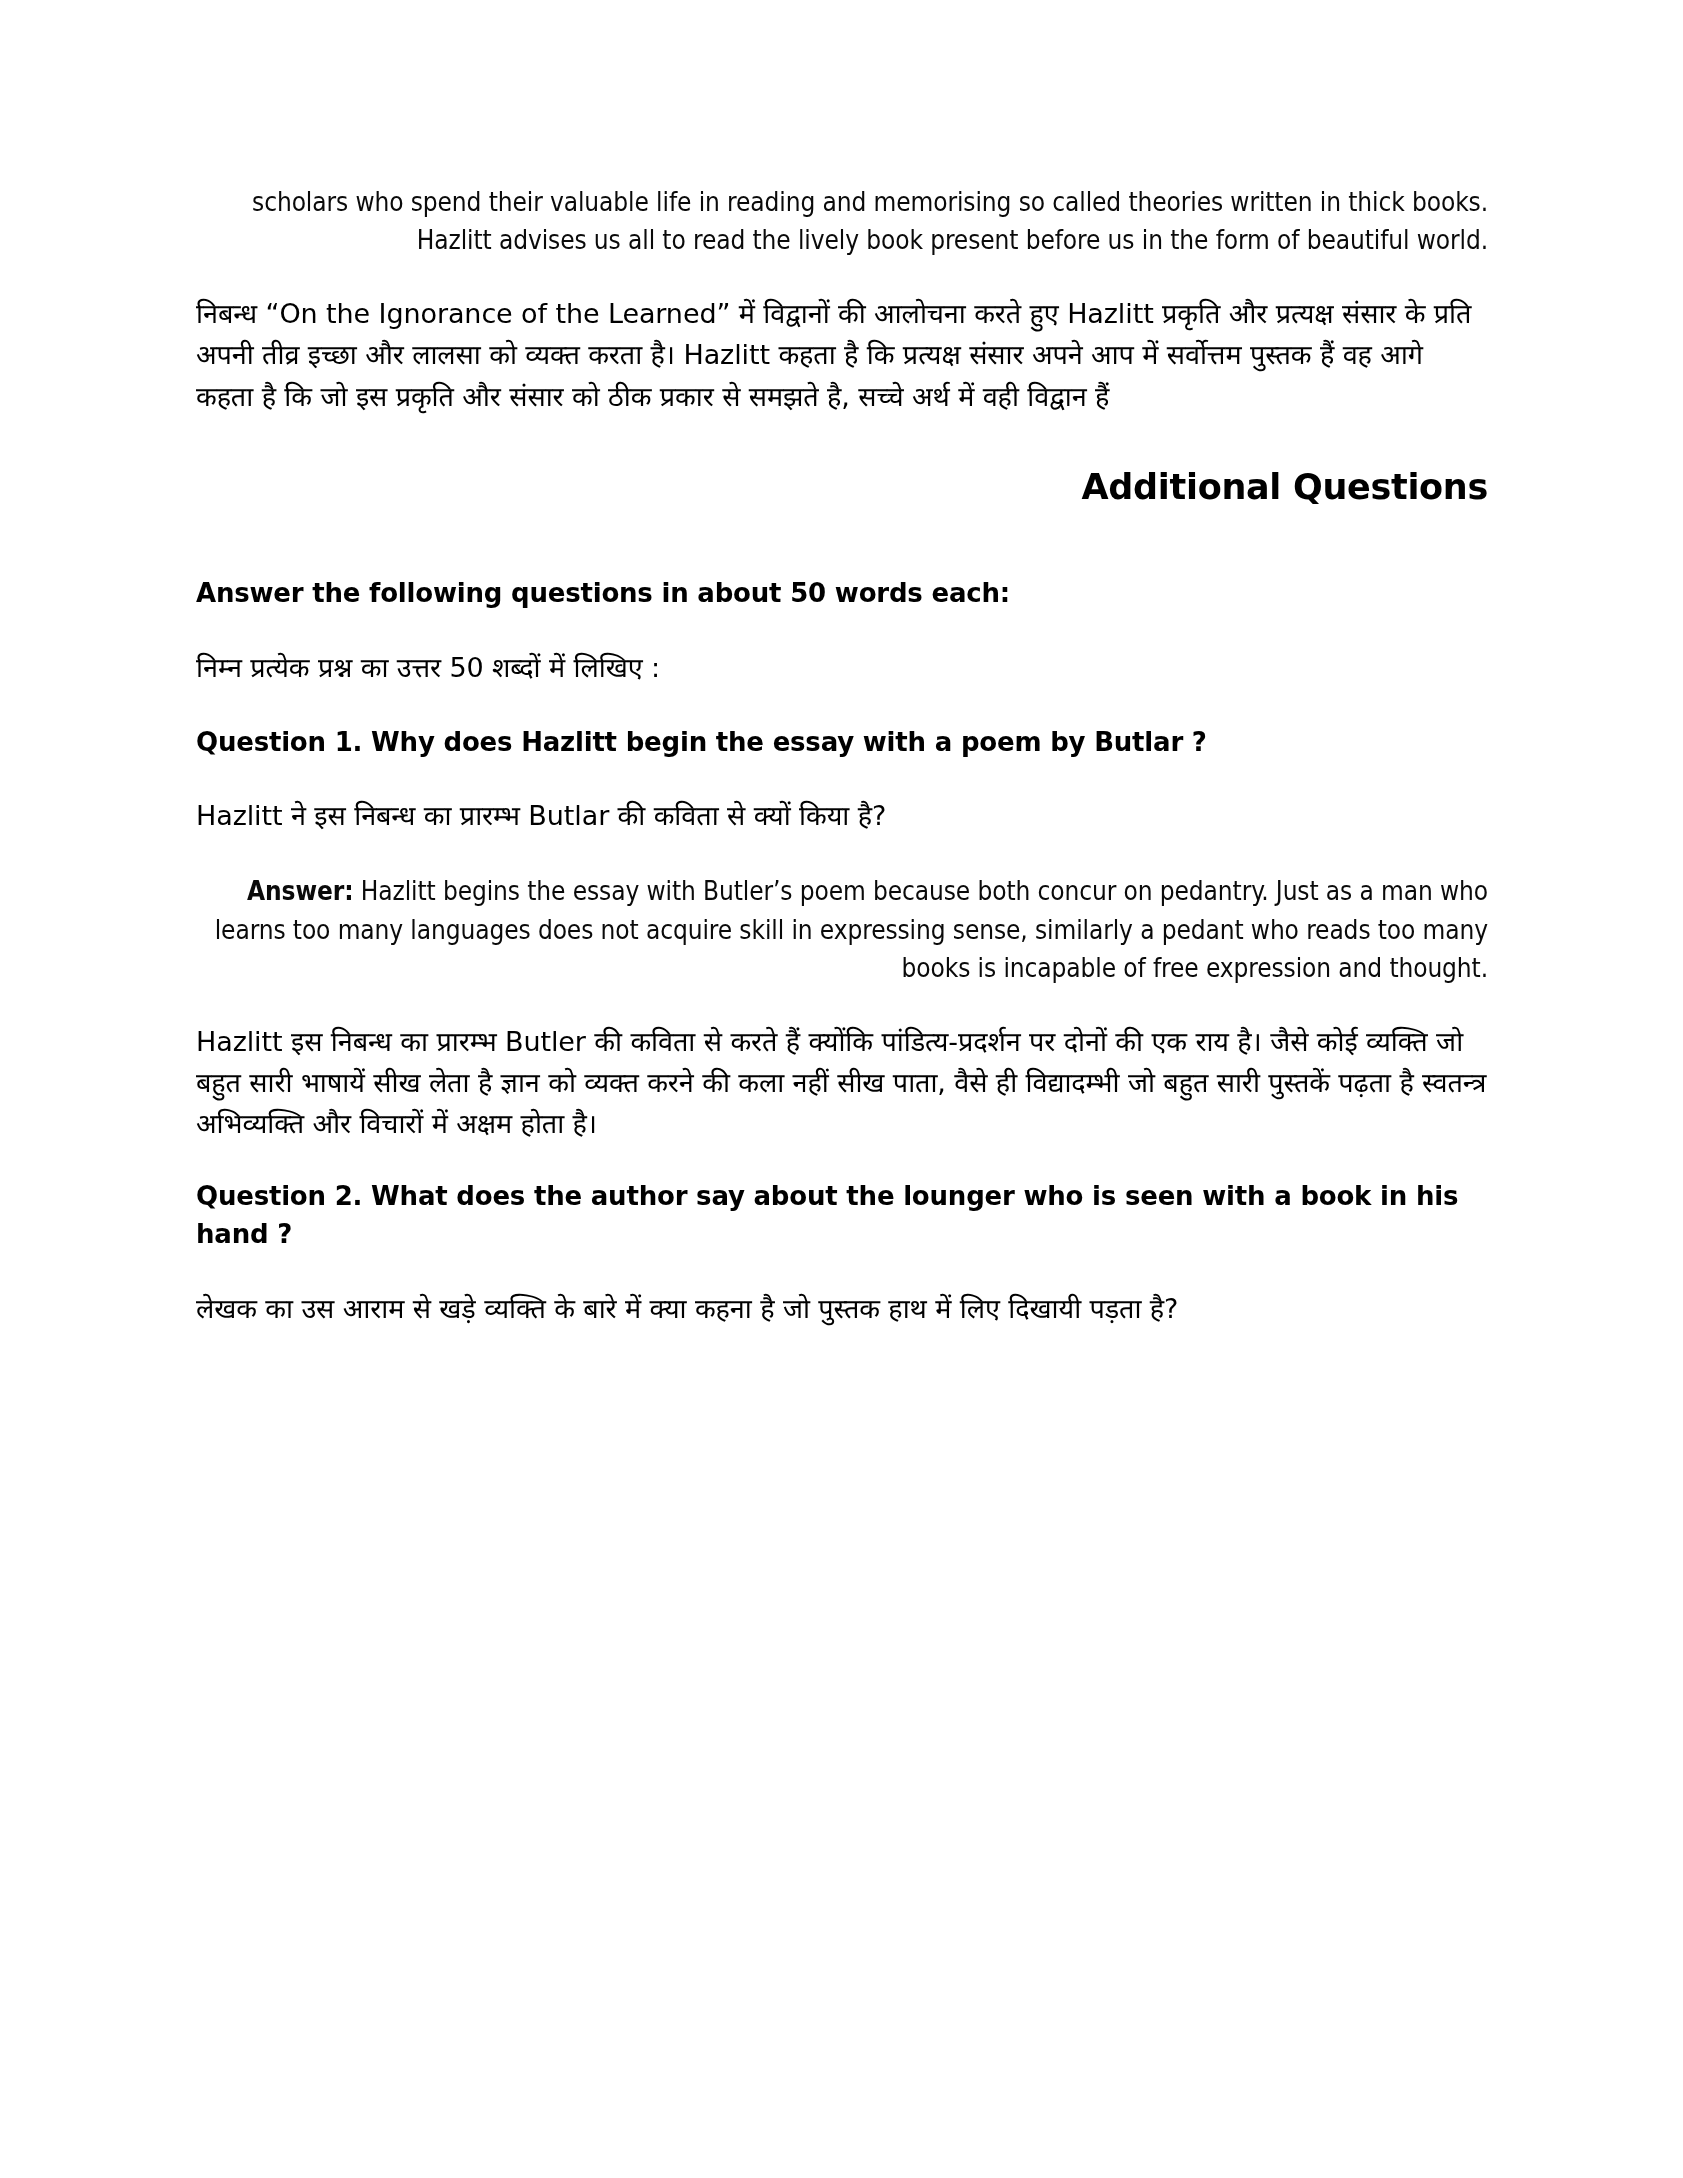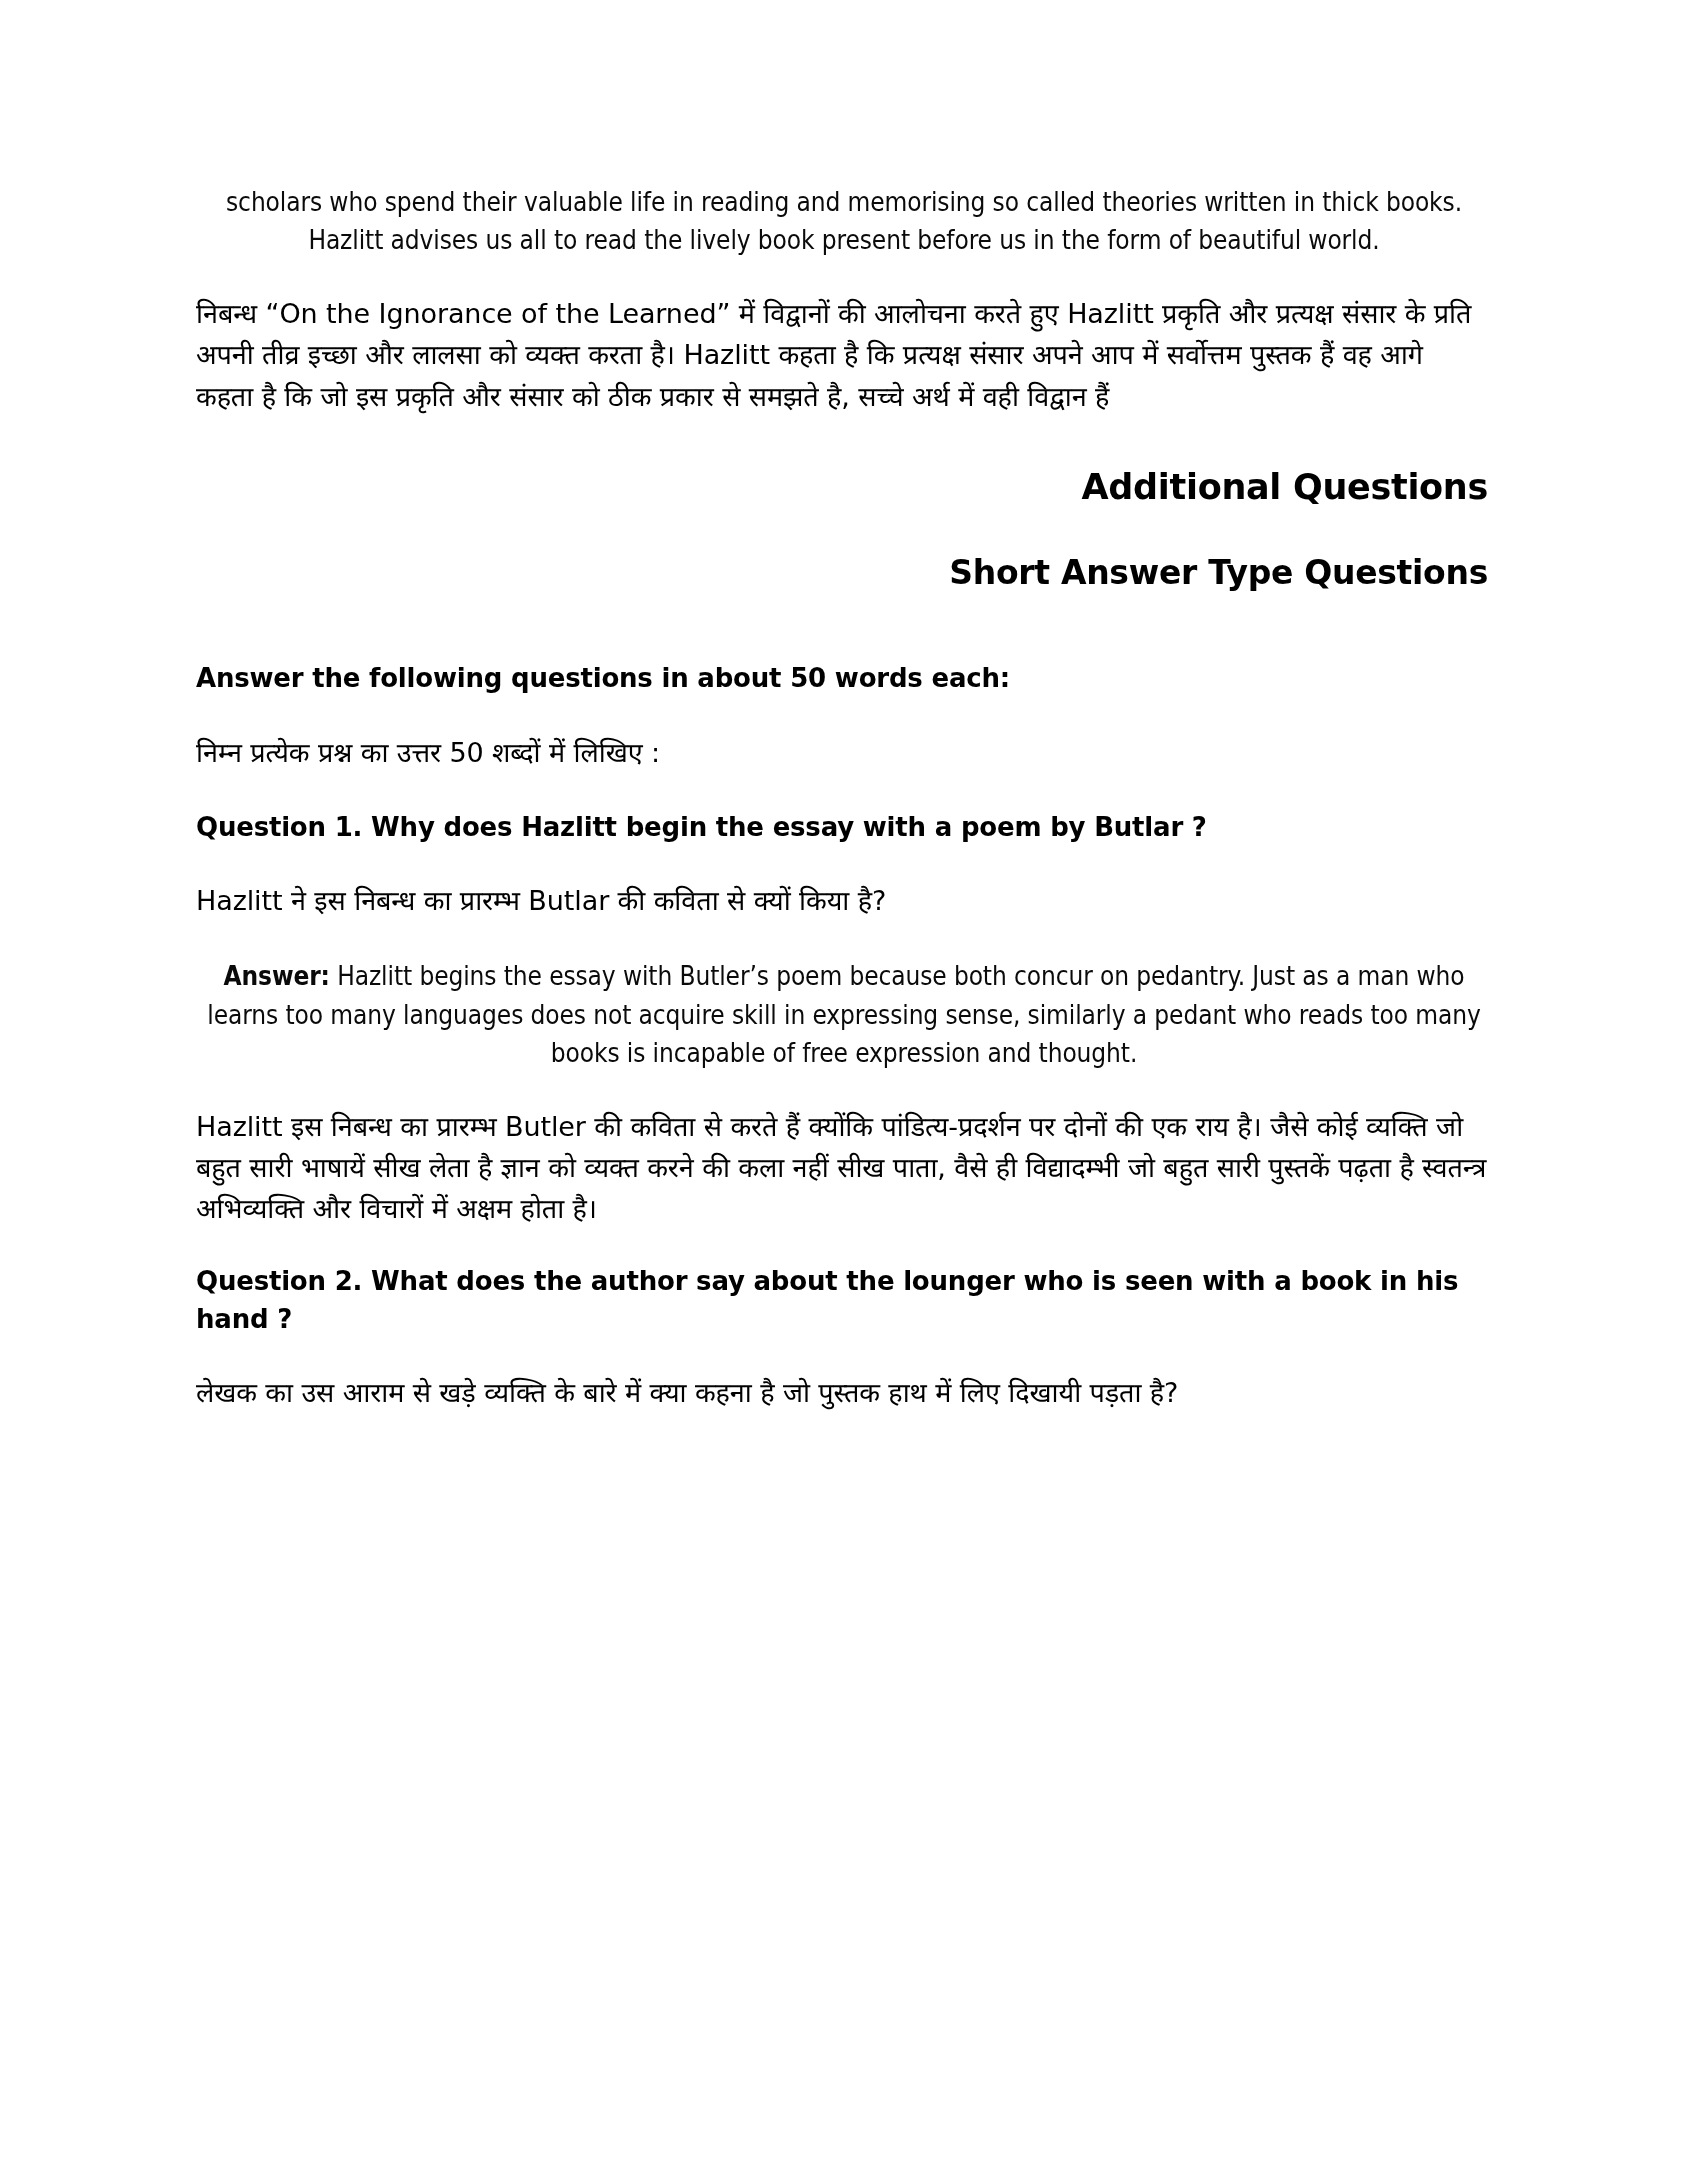--- a/index.html
+++ b/index.html
@@ -32,21 +32,21 @@
     width: 1292px;
   }
 
   
   .para {
     font-family: "DejaVu Sans", sans-serif;
     font-size: 26px;
     line-height: 1.47;
     color: #0a0a0a;
     margin: 0 0 34px 4px;
-    text-align: center;
+    text-align: right;
     letter-spacing: -0.1px;
     font-stretch: condensed;
   }
 
   
   .para-hi {
     font-family: "DejaVu Sans", sans-serif;
     font-size: 27px;
     line-height: 1.52;
     color: #000000;
@@ -100,21 +100,20 @@
 <div class="page">
   <div class="content">
 
     <p class="para">scholars who spend their valuable life in reading and memorising so called theories written in thick books. Hazlitt advises us all to read the lively book present before us in the form of beautiful world.</p>
 
     <p class="para-hi">निबन्ध “On the Ignorance of the Learned” में विद्वानों की आलोचना करते हुए Hazlitt प्रकृति और प्रत्यक्ष संसार के प्रति अपनी तीव्र इच्छा और लालसा को व्यक्त करता है। Hazlitt कहता है कि प्रत्यक्ष संसार अपने आप में सर्वोत्तम पुस्तक हैं वह आगे कहता है कि जो इस प्रकृति और संसार को ठीक प्रकार से समझते है, सच्चे अर्थ में वही विद्वान हैं</p>
 
 
     <h1 class="heading-center heading-main">Additional Questions</h1>
 
-    <h2 class="heading-center heading-sub">Short Answer Type Questions</h2>
 
     <div class="spacer-lg"></div>
 
     <p class="bold-line">Answer the following questions in about 50 words each:</p>
 
     <p class="para-hi single">निम्न प्रत्येक प्रश्न का उत्तर 50 शब्दों में लिखिए :</p>
 
     <p class="bold-line">Question 1. Why does Hazlitt begin the essay with a poem by Butlar ?</p>
 
     <p class="para-hi single">Hazlitt ने इस निबन्ध का प्रारम्भ Butlar की कविता से क्यों किया है?</p>

